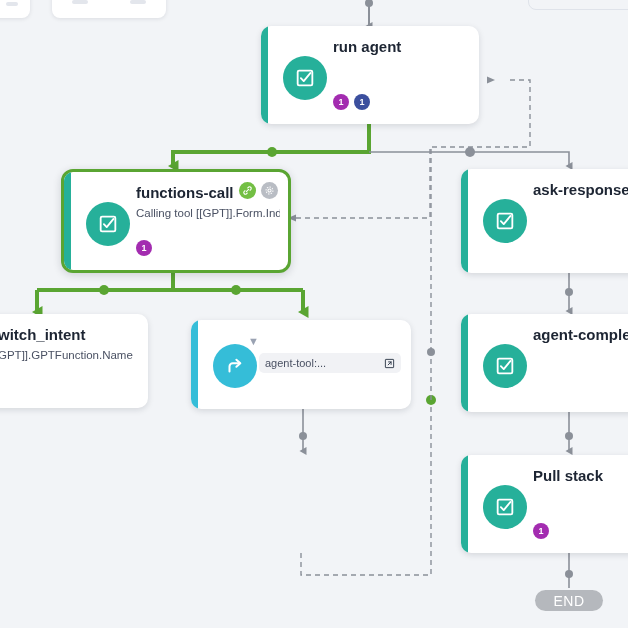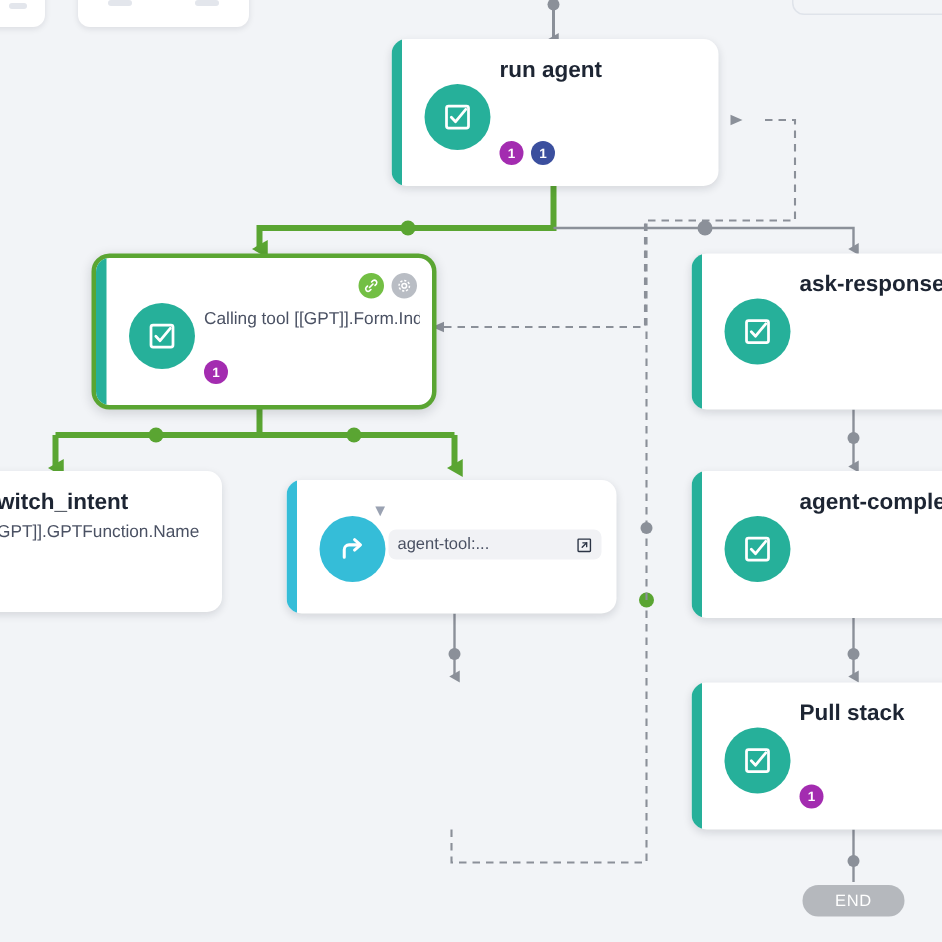--- a/index.html
+++ b/index.html
@@ -66,21 +66,21 @@
     position:absolute;left:68px;top:33px;height:20px;
     background:#f1f2f5;border-radius:5px;
     display:flex;align-items:center;padding:0 6px;
   }
   .chip-label{font-size:11px;color:#4a5163;white-space:nowrap;}
   .chip-ext{margin-left:auto;padding-left:8px;display:flex;align-items:center;}
   .end-pill{
     position:absolute;background:#b5b8bd;border-radius:11px;
     display:flex;align-items:center;justify-content:center;
   }
-  .end-label{color:#ffffff;font-size:11px;letter-spacing:.5px;}
+  .end-label{color:#ffffff;font-size:14px;letter-spacing:.5px;}
 </style>
 </head>
 <body>
 
 <div id="canvas">
 
   <svg id="edges" viewBox="0 0 628 628">
     <defs>
       <marker id="ah-gray" markerWidth="9" markerHeight="9" refX="4.5" refY="4" orient="auto" markerUnits="userSpaceOnUse">
         <path d="M0.5,0.5 L8.5,0.5 L4.5,7.5 Z" fill="#8b9099"></path>
@@ -179,20 +179,21 @@
   </div>
 
   <div class="node selected" style="left:61px;top:169px;width:224px;height:98px;">
     <div class="accent" style="background:#26b09a;"></div>
     <div class="node-icon" style="background:#26b09a;">
       <svg width="22" height="22" viewBox="0 0 24 24" fill="none" stroke="#fff" stroke-width="2">
         <rect x="4" y="4" width="16" height="16" rx="1.5"></rect>
         <path d="M7.5 12.2 L10.6 15.4 L18 6.4" stroke-linecap="round" stroke-linejoin="round"></path>
       </svg>
     </div>
+    <div class="node-title" style="right:52px;">functions-call</div>
     <div class="node-sub">Calling tool [[GPT]].Form.Index...</div>
     <div class="mini-icons" style="right:10px;">
       <div class="mini" style="background:#73bf44;">
         <svg width="11" height="11" viewBox="0 0 24 24" fill="none" stroke="#fff" stroke-width="2.4" stroke-linecap="round">
           <path d="M9.5 14.5 L14.5 9.5"></path>
           <path d="M12.5 6.5 L14.5 4.5 a3.6 3.6 0 0 1 5 5 L17.5 11.5"></path>
           <path d="M11.5 17.5 L9.5 19.5 a3.6 3.6 0 0 1 -5 -5 L6.5 12.5"></path>
         </svg>
       </div>
       <div class="mini" style="background:#b9bdc4;">

